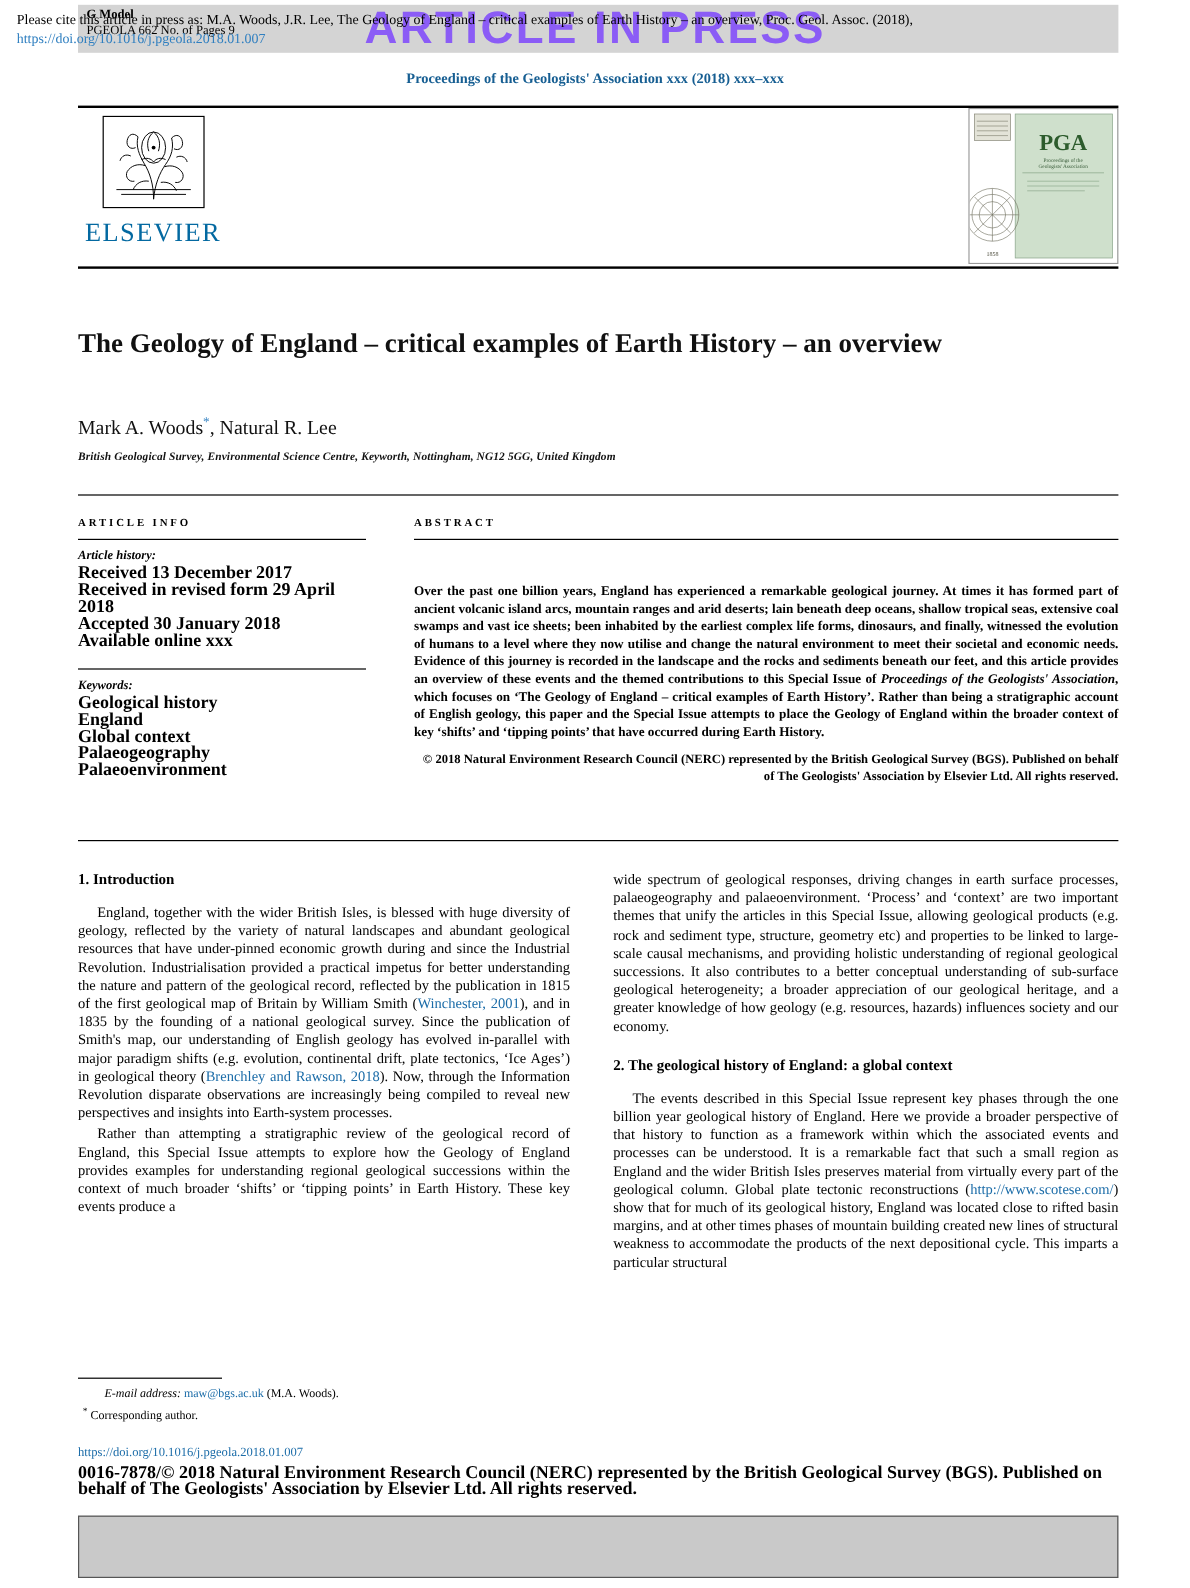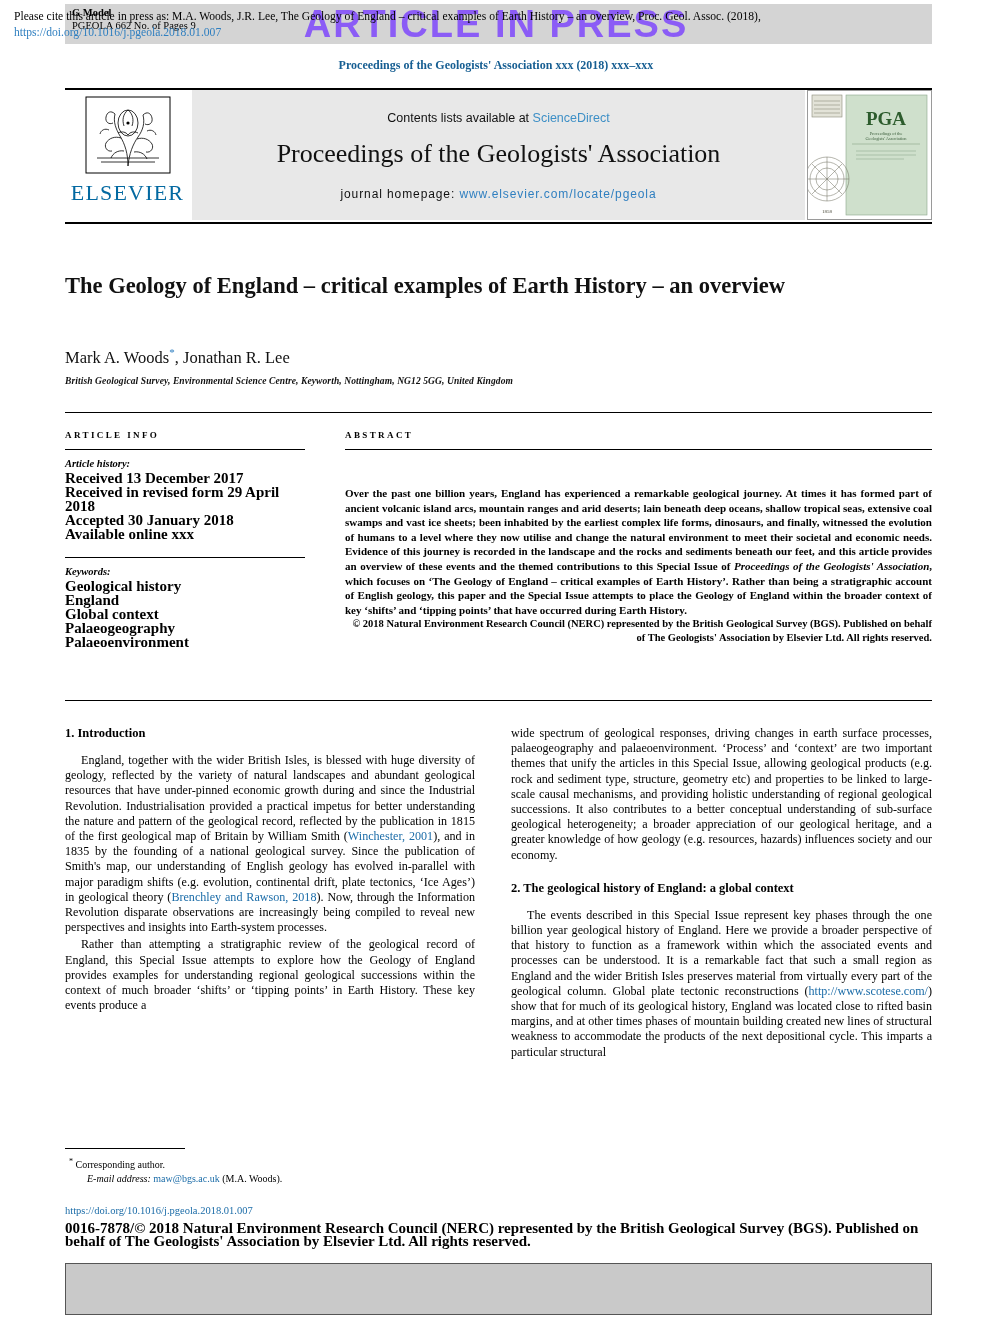--- a/index.html
+++ b/index.html
@@ -158,20 +158,21 @@
     font-size: 11px; line-height: 14.6px;
     text-align: justify;
     font-weight: bold;
     margin-top: 36px;
   }
   .abstract-text i { font-style: italic; }
   .copyright-text {
     font-size: 10.5px; line-height: 14px;
     text-align: right;
     font-weight: bold;
+    margin-top: 10px;
   }
 
   
   .col-left  { position: absolute; left: 65px;  top: 726px; width: 410px; }
   .col-right { position: absolute; left: 511px; top: 726px; width: 421px; }
 
   .heading {
     font-family: "Liberation Serif", serif;
     font-weight: bold; font-size: 12.5px;
     margin: 0 0 12px 0;
@@ -264,29 +265,20 @@
             <path d="M16 66 L70 66"></path>
           </g>
           <g fill="#000">
             <circle cx="43" cy="27" r="1.6"></circle>
           </g>
         </svg>
       </span>
       <div class="elsevier-word">ELSEVIER</div>
     </div>
 
-    <div class="center-panel">
-      <div class="contents-line">
-        <span>Contents lists available at </span><a href="#">ScienceDirect</a>
-      </div>
-      <div class="journal-title">Proceedings of the Geologists' Association</div>
-      <div class="homepage-line">
-        <span>journal homepage: </span><span class="url">www.elsevier.com/locate/pgeola</span>
-      </div>
-    </div>
 
     <div class="cover-box">
       <svg width="123" height="128" viewBox="0 0 123 128">
         <rect x="0" y="0" width="123" height="128" fill="#ffffff"></rect>
         <rect x="4" y="4" width="30" height="22" fill="#e3e3d8" stroke="#8a8a7a" stroke-width="0.6"></rect>
         <g stroke="#7a7a6a" stroke-width="0.5">
           <path d="M6 10 L32 10 M6 14 L32 14 M6 18 L32 18 M6 22 L32 22"></path>
         </g>
         <rect x="38" y="4" width="81" height="120" fill="#cfe0cc" stroke="#8aa58a" stroke-width="0.6"></rect>
         <text x="78" y="34" font-family="Liberation Serif, serif" font-size="19" fill="#2d5c2d" text-anchor="middle" font-weight="bold">PGA</text>
@@ -305,21 +297,21 @@
           <path d="M4 73 L34 103 M34 73 L4 103"></path>
         </g>
         <text x="19" y="122" font-family="Liberation Serif, serif" font-size="5" fill="#4a4a3a" text-anchor="middle">1858</text>
       </svg>
     </div>
   </div>
   <div class="masthead-rule-bot"></div>
 
   <h1 class="title">The Geology of England – critical examples of Earth History – an overview</h1>
   <div class="authors">
-    <span>Mark A. Woods</span><sup>*</sup><span>, Jonathan R. Lee</span>
+    <span>Mark A. Woods</span><sup>*</sup><span>, Natural R. Lee</span>
   </div>
   <div class="affiliation">British Geological Survey, Environmental Science Centre, Keyworth, Nottingham, NG12 5GG, United Kingdom</div>
 
   <div class="ia-rule-top"></div>
 
   <div class="info-col">
     <div class="sect-label">ARTICLE INFO</div>
     <div class="thin-rule"></div>
     <div class="hist-head">Article history:</div>
     <div class="hist-line">Received 13 December 2017</div>
@@ -354,27 +346,27 @@
   </div>
 
   <div class="col-right">
     <p class="body cont">wide spectrum of geological responses, driving changes in earth surface processes, palaeogeography and palaeoenvironment. ‘Process’ and ‘context’ are two important themes that unify the articles in this Special Issue, allowing geological products (e.g. rock and sediment type, structure, geometry etc) and properties to be linked to large-scale causal mechanisms, and providing holistic understanding of regional geological successions. It also contributes to a better conceptual understanding of sub-surface geological heterogeneity; a broader appreciation of our geological heritage, and a greater knowledge of how geology (e.g. resources, hazards) influences society and our economy.</p>
     <h2 class="heading spaced">2. The geological history of England: a global context</h2>
     <p class="body"><span>The events described in this Special Issue represent key phases through the one billion year geological history of England. Here we provide a broader perspective of that history to function as a framework within which the associated events and processes can be understood. It is a remarkable fact that such a small region as England and the wider British Isles preserves material from virtually every part of the geological column. Global plate tectonic reconstructions (</span><a class="ref" href="#">http://www.scotese.com/</a><span>) show that for much of its geological history, England was located close to rifted basin margins, and at other times phases of mountain building created new lines of structural weakness to accommodate the products of the next depositional cycle. This imparts a particular structural</span></p>
   </div>
 
   <div class="footnote">
     <div class="fn-rule"></div>
-    <div class="fn-line">
-      <span class="star">*</span><span> Corresponding author.</span>
-    </div>
     <div class="fn-line" style="padding-left:22px;text-indent:0">
       <i>E-mail address:</i>
       <a href="#">maw@bgs.ac.uk</a><span> (M.A. Woods).</span>
     </div>
+    <div class="fn-line">
+      <span class="star">*</span><span> Corresponding author.</span>
+    </div>
   </div>
 
   <div class="doi-line">https://doi.org/10.1016/j.pgeola.2018.01.007</div>
   <div class="issn-line">0016-7878/© 2018 Natural Environment Research Council (NERC) represented by the British Geological Survey (BGS). Published on behalf of The Geologists' Association by Elsevier Ltd. All rights reserved.</div>
 
   <div class="cite-box"></div>
   <div class="cite-text">
     <span>Please cite this article in press as: M.A. Woods, J.R. Lee, The Geology of England – critical examples of Earth History – an overview, Proc. Geol. Assoc. (2018), </span><a href="#">https://doi.org/10.1016/j.pgeola.2018.01.007</a>
   </div>
 

